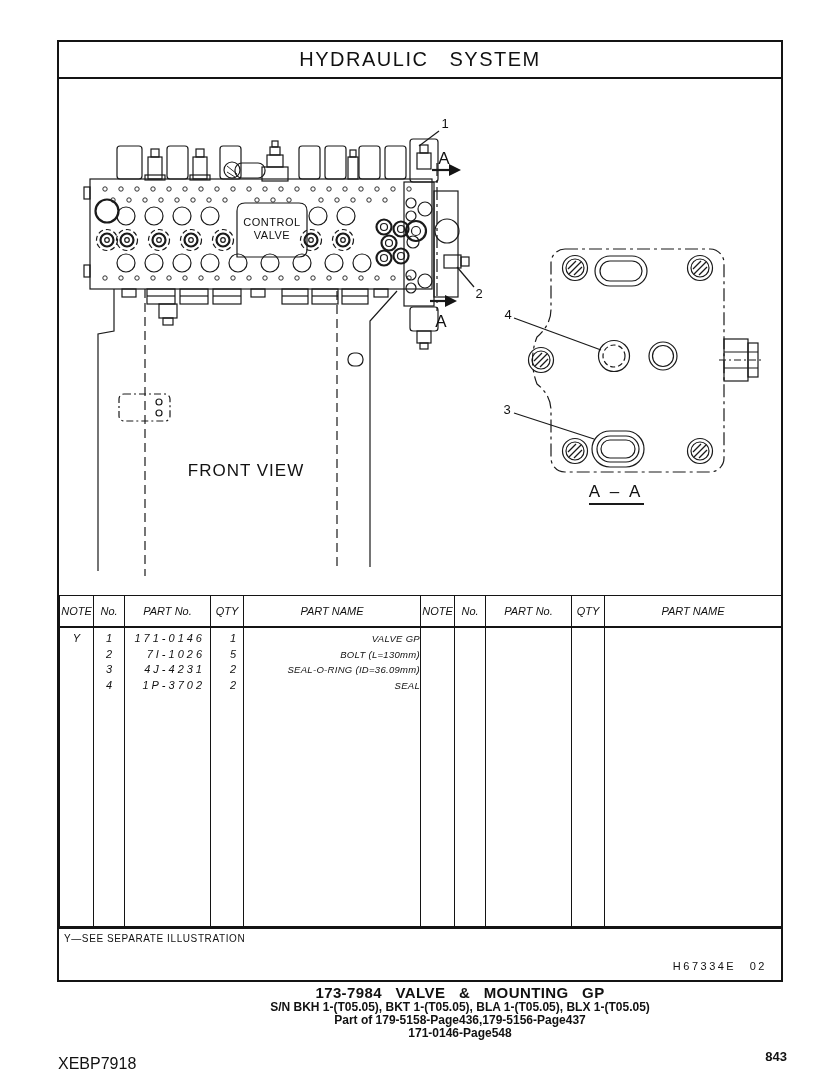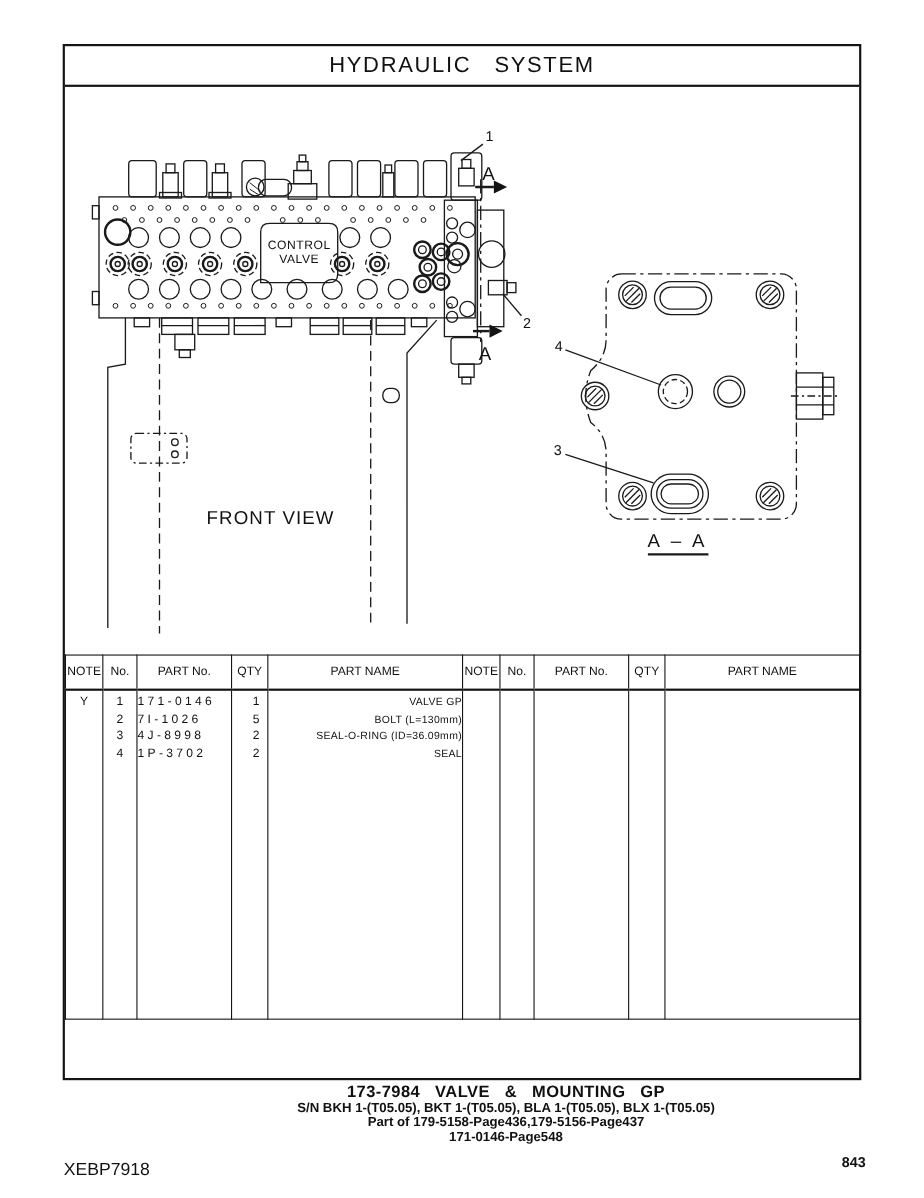--- a/index.html
+++ b/index.html
@@ -23,29 +23,29 @@
   .sthin { fill:none; stroke:#1a1a1a; stroke-width:0.9px; }
   .dash   { stroke-dasharray:9 5; }
   .dashdot{ stroke-dasharray:13 4 3 4; }
   .dashdot2{ stroke-dasharray:7 3 2 3; }
   .dotring{ stroke-dasharray:5 3; }
   .fillk  { fill:#141414; stroke:none; }
   .txt { fill:#111; stroke:none; font-family:"Liberation Sans",sans-serif; }
 
   
   table.parts { border-collapse:collapse; table-layout:fixed; width:100%;
-                flex:0 0 332px; height:332px; }
+                flex:0 0 332px; height:332px;font-style:italic; }
   table.parts th, table.parts td { border:1px solid #141414; padding:0; }
   table.parts th { height:30px; font-size:11px; font-weight:400; border-bottom:2px solid #141414; }
   table.parts td { vertical-align:top; }
   .ln { height:15.5px; line-height:15.5px; font-size:11px; white-space:nowrap; }
   .ln:first-child { margin-top:3px; }
   td.c-note .ln { text-align:center; }
   td.c-no   .ln { text-align:center; }
-  td.c-part .ln { padding-right:5px; letter-spacing:3px; }
+  td.c-part .ln { text-align:right; padding-right:5px; letter-spacing:3px; }
   td.c-qty  .ln { text-align:right; padding-right:7px; }
   td.c-name .ln { text-align:right; padding-left:6px; font-size:9.5px; letter-spacing:.3px; }
 
   .note-band { flex:1 1 auto; border-top:2px solid #141414; position:relative; }
   .note-text { position:absolute; left:5px; top:4px; font-size:10px; letter-spacing:.6px; }
   .drawing-no { position:absolute; right:14px; bottom:8px; font-size:11px;
                 letter-spacing:2.5px; word-spacing:8px; }
 
   .caption { position:absolute; left:4px; top:984px; width:840px; text-align:center;padding-left:36px; }
   .cap1 { font-size:15px; font-weight:bold; letter-spacing:.4px; word-spacing:9px; line-height:17px; }
@@ -423,21 +423,21 @@
           </td>
           <td class="c-no">
             <div class="ln">1</div>
             <div class="ln">2</div>
             <div class="ln">3</div>
             <div class="ln">4</div>
           </td>
           <td class="c-part">
             <div class="ln">171-0146</div>
             <div class="ln">7I-1026</div>
-            <div class="ln">4J-8998</div>
+            <div class="ln">4J-4231</div>
             <div class="ln">1P-3702</div>
           </td>
           <td class="c-qty">
             <div class="ln">1</div>
             <div class="ln">5</div>
             <div class="ln">2</div>
             <div class="ln">2</div>
           </td>
           <td class="c-name">
             <div class="ln">VALVE GP</div>
@@ -447,20 +447,24 @@
           </td>
           <td class="c-note"></td>
           <td class="c-no"></td>
           <td class="c-part"></td>
           <td class="c-qty"></td>
           <td class="c-name"></td>
         </tr>
       </tbody>
     </table>
 
+    <div class="note-band">
+      <span class="note-text">Y—SEE SEPARATE ILLUSTRATION</span>
+      <span class="drawing-no">H67334E 02</span>
+    </div>
   </div>
 
   <div class="caption">
     <div class="cap1">173-7984 VALVE &amp; MOUNTING GP</div>
     <div class="cap2">S/N BKH 1-(T05.05), BKT 1-(T05.05), BLA 1-(T05.05), BLX 1-(T05.05)</div>
     <div class="cap3">Part of 179-5158-Page436,179-5156-Page437</div>
     <div class="cap4">171-0146-Page548</div>
   </div>
 
   <div class="footer-code">XEBP7918</div>

